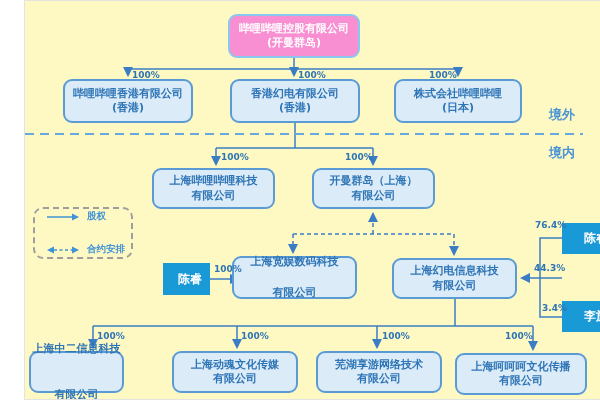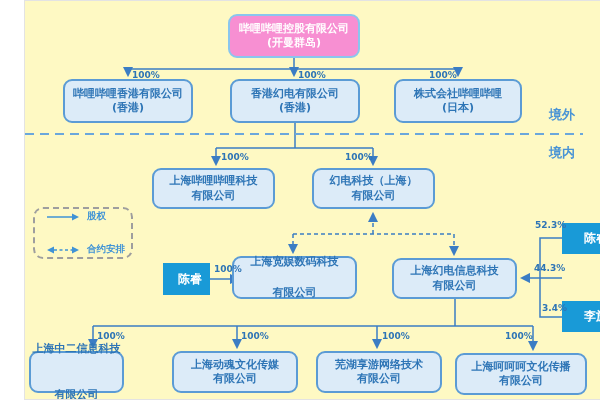--- a/index.html
+++ b/index.html
@@ -81,21 +81,21 @@
   </div>
 
   <div class="region" style="left:524px;top:105px;">境外</div>
   <div class="region" style="left:524px;top:143px;">境内</div>
 
   <div class="node" style="left:127px;top:167px;width:123px;height:41px;">
     <span>上海哔哩哔哩科技</span>
     <span>有限公司</span>
   </div>
   <div class="node" style="left:287px;top:167px;width:123px;height:41px;">
-    <span>幻电科技（上海）</span>
+    <span>开曼群岛（上海）</span>
     <span>有限公司</span>
   </div>
 
   <div class="legend">
     <div class="legend-row">
       <svg width="36" height="10">
         <line x1="2" y1="5" x2="27" y2="5" stroke="#3f93d6" stroke-width="1.5"></line>
         <polygon points="27,1.5 34,5 27,8.5" fill="#3f93d6"></polygon>
       </svg>
       <span>股权</span>
@@ -143,17 +143,17 @@
   <div class="pct" style="left:107px;top:69px;">100%</div>
   <div class="pct" style="left:273px;top:69px;">100%</div>
   <div class="pct" style="left:404px;top:69px;">100%</div>
   <div class="pct" style="left:196px;top:151px;">100%</div>
   <div class="pct" style="left:320px;top:151px;">100%</div>
   <div class="pct" style="left:189px;top:263px;">100%</div>
   <div class="pct" style="left:72px;top:330px;">100%</div>
   <div class="pct" style="left:216px;top:330px;">100%</div>
   <div class="pct" style="left:357px;top:330px;">100%</div>
   <div class="pct" style="left:480px;top:330px;">100%</div>
-  <div class="pct" style="left:510px;top:219px;">52.3%</div>
+  <div class="pct" style="left:510px;top:219px;">76.4%</div>
   <div class="pct" style="left:509px;top:262px;">44.3%</div>
   <div class="pct" style="left:517px;top:302px;">3.4%</div>
 
 </div>
 
 </body></html>

